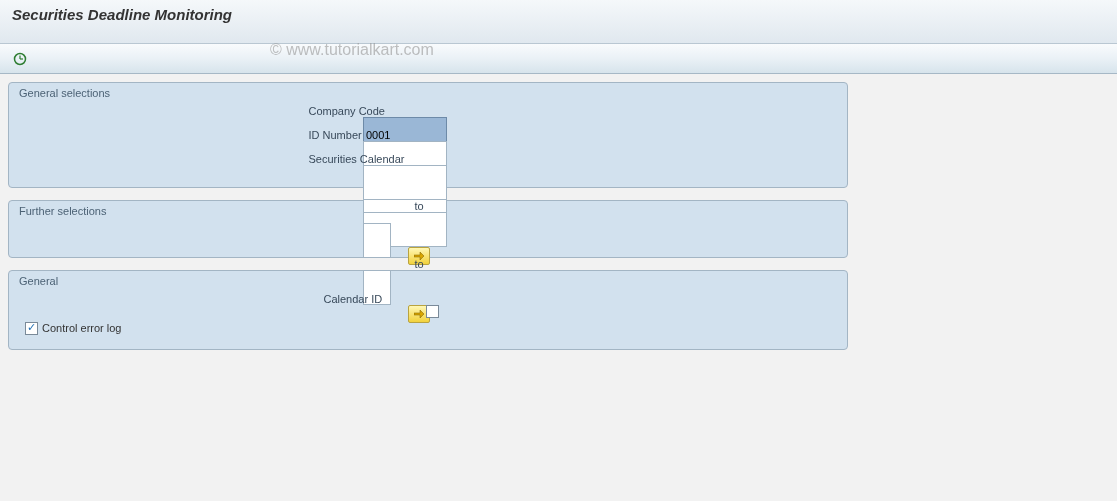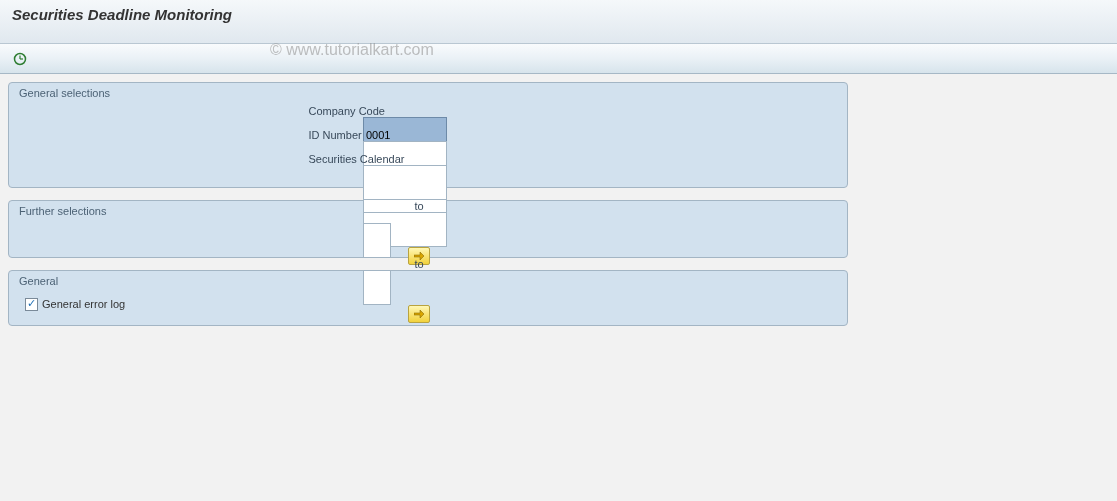--- a/index.html
+++ b/index.html
@@ -229,20 +229,28 @@
               <path d="M0 3 L6 3 L6 0 L10 4 L6 8 L6 5 L0 5 Z" fill="#d9a500" stroke="#7a5c00" stroke-width="0.5"></path>
             </svg>
         </span>
       </div>
     </div>
   </div>
 
   <div class="panel">
     <div class="panel-title">General</div>
 
+    <div class="row">
+      <div class="label-col" style="width:225px;">Calendar ID</div>
+      <div>
+        <span class="checkbox">
+          <svg width="11" height="11" viewBox="0 0 11 11"></svg>
+        </span>
+      </div>
+    </div>
 
     <div class="cb-row">
       <span class="checkbox checked"></span>
-      <span style="margin-left:4px;">General error log</span>
+      <span style="margin-left:4px;">Control error log</span>
     </div>
   </div>
 
 </div>
 
 </body></html>

